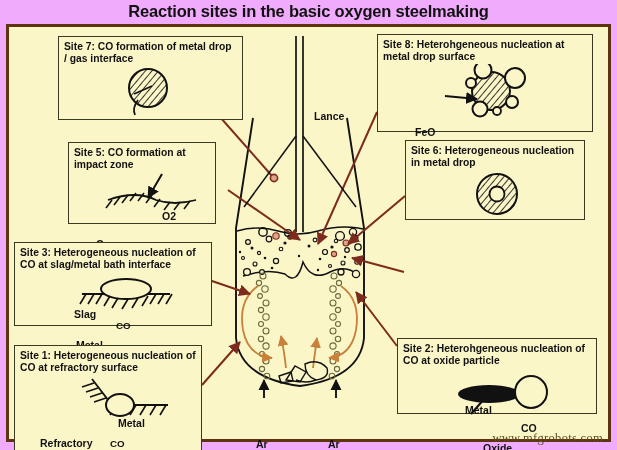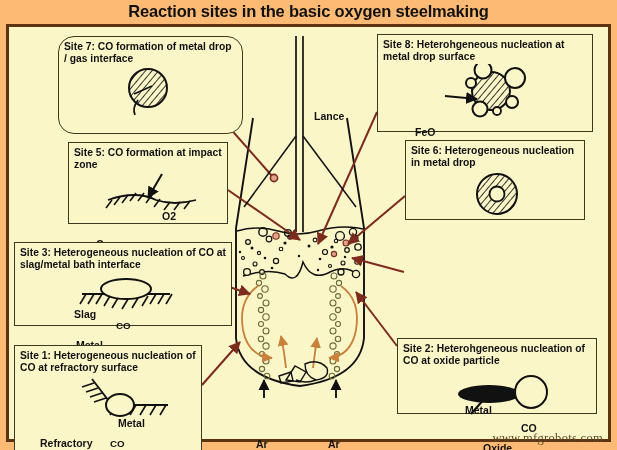--- a/index.html
+++ b/index.html
@@ -3,21 +3,21 @@
 <meta charset="utf-8">
 <style>
   * { box-sizing: border-box; margin: 0; padding: 0; }
   body {
     width: 617px; height: 450px;
     background: #fbf6c8;
     font-family: "Liberation Sans", sans-serif;
     overflow: hidden;
     position: relative;
   }
-  #root { position: relative; width: 617px; height: 450px; background: #fdba74; }
+  #root { position: relative; width: 617px; height: 450px; background: #f0abfc; }
 
   .title {
     position: absolute; top: 2px; left: 0; width: 617px;
     text-align: center;
     font-size: 16.5px; font-weight: bold; color: #111;
     letter-spacing: -0.2px;
   }
 
   .outer-frame {
     position: absolute;
@@ -46,25 +46,25 @@
   .lbl-sm { font-size: 9.8px; }
 
   .watermark {
     position: absolute;
     right: 14px; bottom: 4px;
     font-family: "Liberation Serif", serif;
     font-size: 12.5px; color: #5a4a28; letter-spacing: 0.3px;
   }
 
   
-  #box7 { left: 58px;  top: 36px;  width: 185px; height: 98px; border-radius: 16px; }
+  #box7 { left: 58px;  top: 36px;  width: 185px; height: 84px; }
   #box8 { left: 377px; top: 34px;  width: 216px; height: 98px; }
-  #box5 { left: 68px;  top: 142px; width: 160px; height: 82px; }
+  #box5 { left: 68px;  top: 142px; width: 148px; height: 82px; }
   #box6 { left: 405px; top: 140px; width: 180px; height: 80px; }
-  #box3 { left: 14px;  top: 242px; width: 218px; height: 84px; }
+  #box3 { left: 14px;  top: 242px; width: 198px; height: 84px; }
   #box4 { left: 404px; top: 234px; width: 190px; height: 96px; }
   #box1 { left: 14px;  top: 345px; width: 188px; height: 110px; }
   #box2 { left: 397px; top: 338px; width: 200px; height: 76px; }
 </style>
 </head>
 <body>
 
 <div id="root">
 
   <div class="title">Reaction sites in the basic oxygen steelmaking</div>

